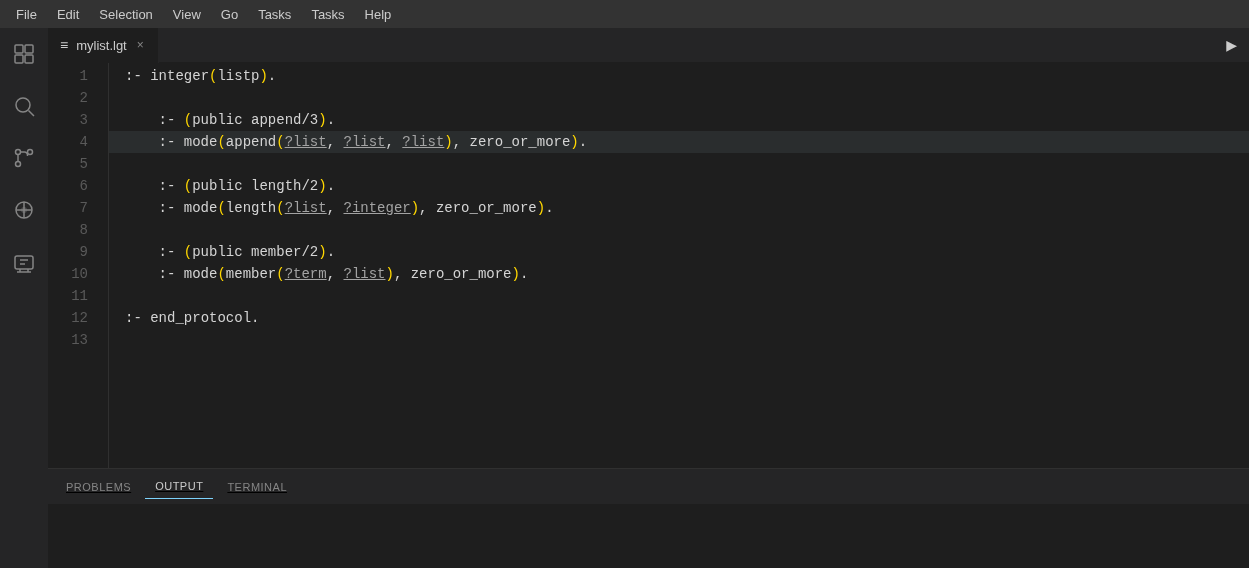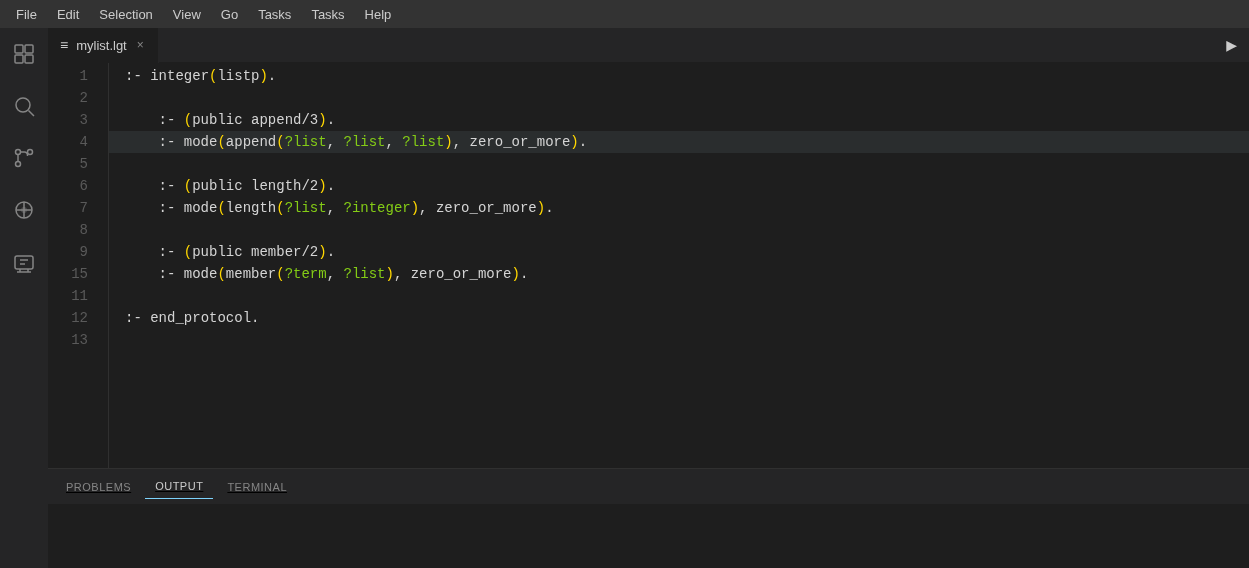--- a/index.html
+++ b/index.html
@@ -155,21 +155,21 @@
       padding-left: 16px;
       white-space: pre;
     }
     .code-line.active-line {
       background: #2a2d2e;
     }
 
     
     .t-white { color: #d4d4d4; }
     .t-paren { color: #ffd700; }
-    .t-pink { color: #84cc16; }
+    .t-pink { color: #a3a3a3; text-decoration: underline; }
     .t-bracket { color: #ffd700; }
 
     
     #bottom-panel {
       height: 100px;
       background: #1e1e1e;
       border-top: 1px solid #303030;
       display: flex;
       flex-direction: column;
       flex-shrink: 0;
@@ -278,21 +278,21 @@
         <div class="line-numbers">
           <div class="line-number">1</div>
           <div class="line-number">2</div>
           <div class="line-number">3</div>
           <div class="line-number">4</div>
           <div class="line-number">5</div>
           <div class="line-number">6</div>
           <div class="line-number">7</div>
           <div class="line-number">8</div>
           <div class="line-number">9</div>
-          <div class="line-number">15</div>
+          <div class="line-number">10</div>
           <div class="line-number">11</div>
           <div class="line-number">12</div>
           <div class="line-number">13</div>
         </div>
         <div class="code-lines">
 
           <div class="code-line">
             <span class="t-white">:- </span><span class="t-white">integer</span><span class="t-paren">(</span><span class="t-white">listp</span><span class="t-paren">)</span><span class="t-white">.</span>
           </div>
 

